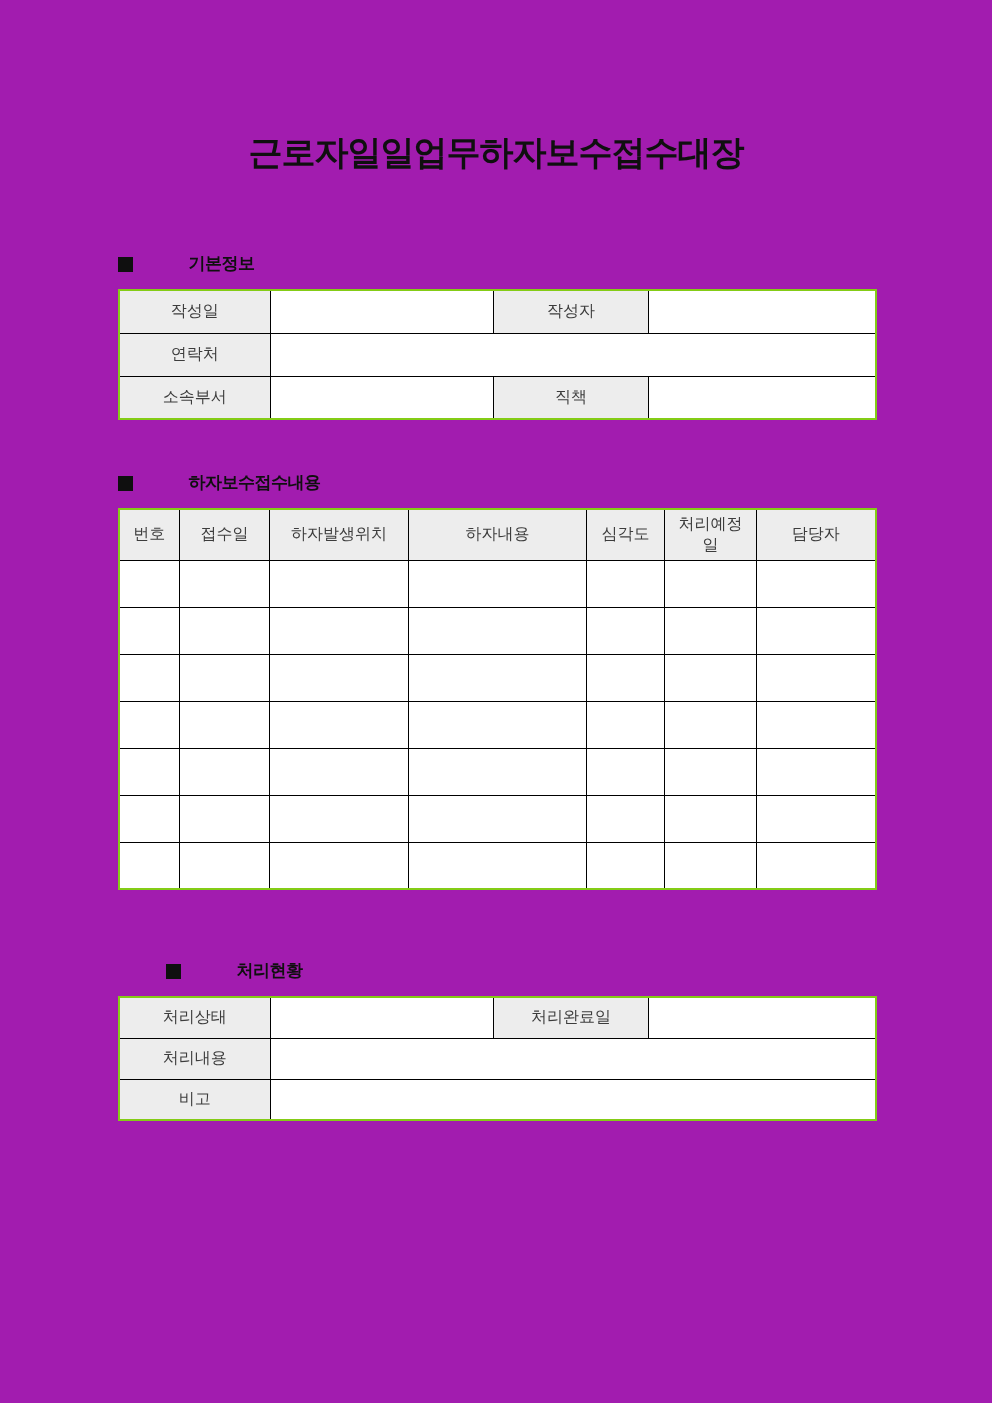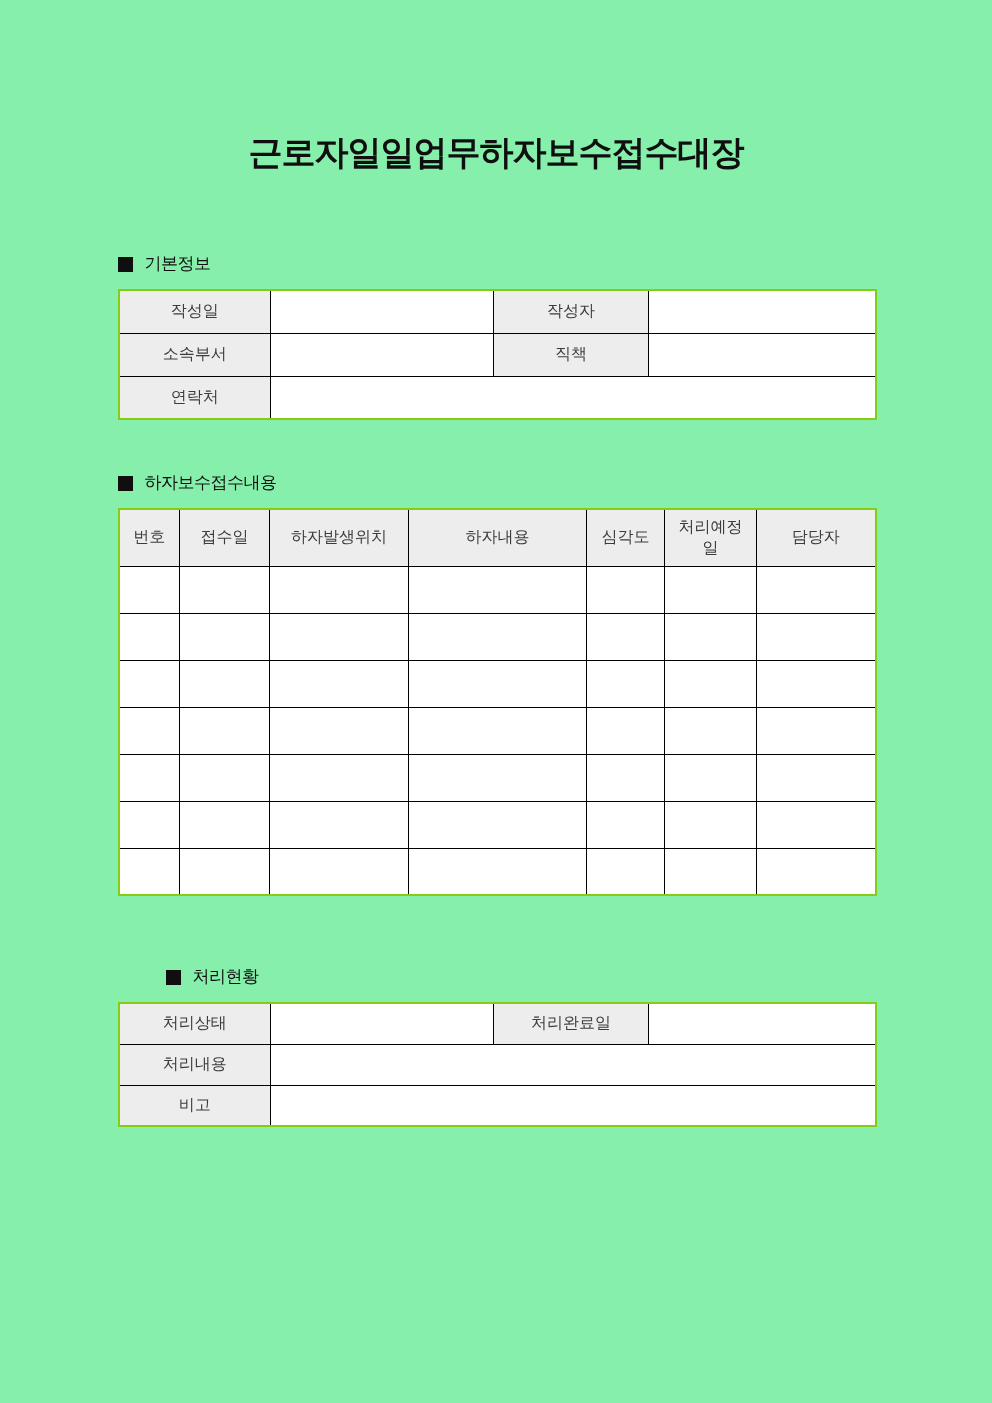--- a/index.html
+++ b/index.html
@@ -5,44 +5,45 @@
   * { box-sizing: border-box; }
   html, body {
     margin: 0;
     padding: 0;
     background: #ffffff;
     font-family: "Liberation Sans", "DejaVu Sans", sans-serif;
   }
   .page {
     width: 992px;
     height: 1403px;
-    background: #86efac;
+    background: #a21caf;
     overflow: hidden;
   }
   .content {
     width: 757px;
     margin: 0 auto;
   }
   .doc-title {
     margin: 130px 0 0 0;
     text-align: center;
     font-size: 34px;
     line-height: 44px;
     font-weight: 700;
     color: #0f0f0f;
     letter-spacing: -1px;
   }
   .section-header {
     display: flex;
     align-items: center;
     font-size: 17px;
     line-height: 22px;
-    font-weight: 400;
+    font-weight: 700;
     color: #0f0f0f;
     letter-spacing: -0.5px;
+    gap: 44px;
   }
   .section-header .bullet-square {
     display: inline-block;
     width: 15px;
     height: 15px;
     background: #0f0f0f;
     margin-right: 12px;
     flex: 0 0 auto;
   }
   .sh-basic    { margin-top: 79px; }
@@ -68,21 +69,21 @@
   }
   .label-cell, th {
     background: #ededed;
   }
   .value-cell {
     background: #ffffff;
   }
   
   .tbl-basic tr { height: 43px; }
   
-  .tbl-defect thead tr { height: 57px; font-family: Liberation Mono, monospace; }
+  .tbl-defect thead tr { height: 51px; font-family: Liberation Mono, monospace; }
   .tbl-defect tbody tr { height: 47px; }
   
   .tbl-process tr { height: 41px; }
 </style>
 </head>
 <body>
 
 <div class="page">
   <div class="content">
 
@@ -101,28 +102,28 @@
           <col style="width:227px">
       </colgroup>
       <tbody>
         <tr>
           <td class="label-cell">작성일</td>
           <td class="value-cell"></td>
           <td class="label-cell">작성자</td>
           <td class="value-cell"></td>
         </tr>
         <tr>
-          <td class="label-cell">소속부서</td>
-          <td class="value-cell"></td>
-          <td class="label-cell">직책</td>
-          <td class="value-cell"></td>
-        </tr>
-        <tr>
           <td class="label-cell">연락처</td>
           <td class="value-cell" colspan="3"></td>
+        </tr>
+        <tr>
+          <td class="label-cell">소속부서</td>
+          <td class="value-cell"></td>
+          <td class="label-cell">직책</td>
+          <td class="value-cell"></td>
         </tr>
       </tbody>
     </table>
 
     <div class="section-header sh-defect">
       <span class="bullet-square"></span>
       <span>하자보수접수내용</span>
     </div>
 
     <table class="tbl-defect">

